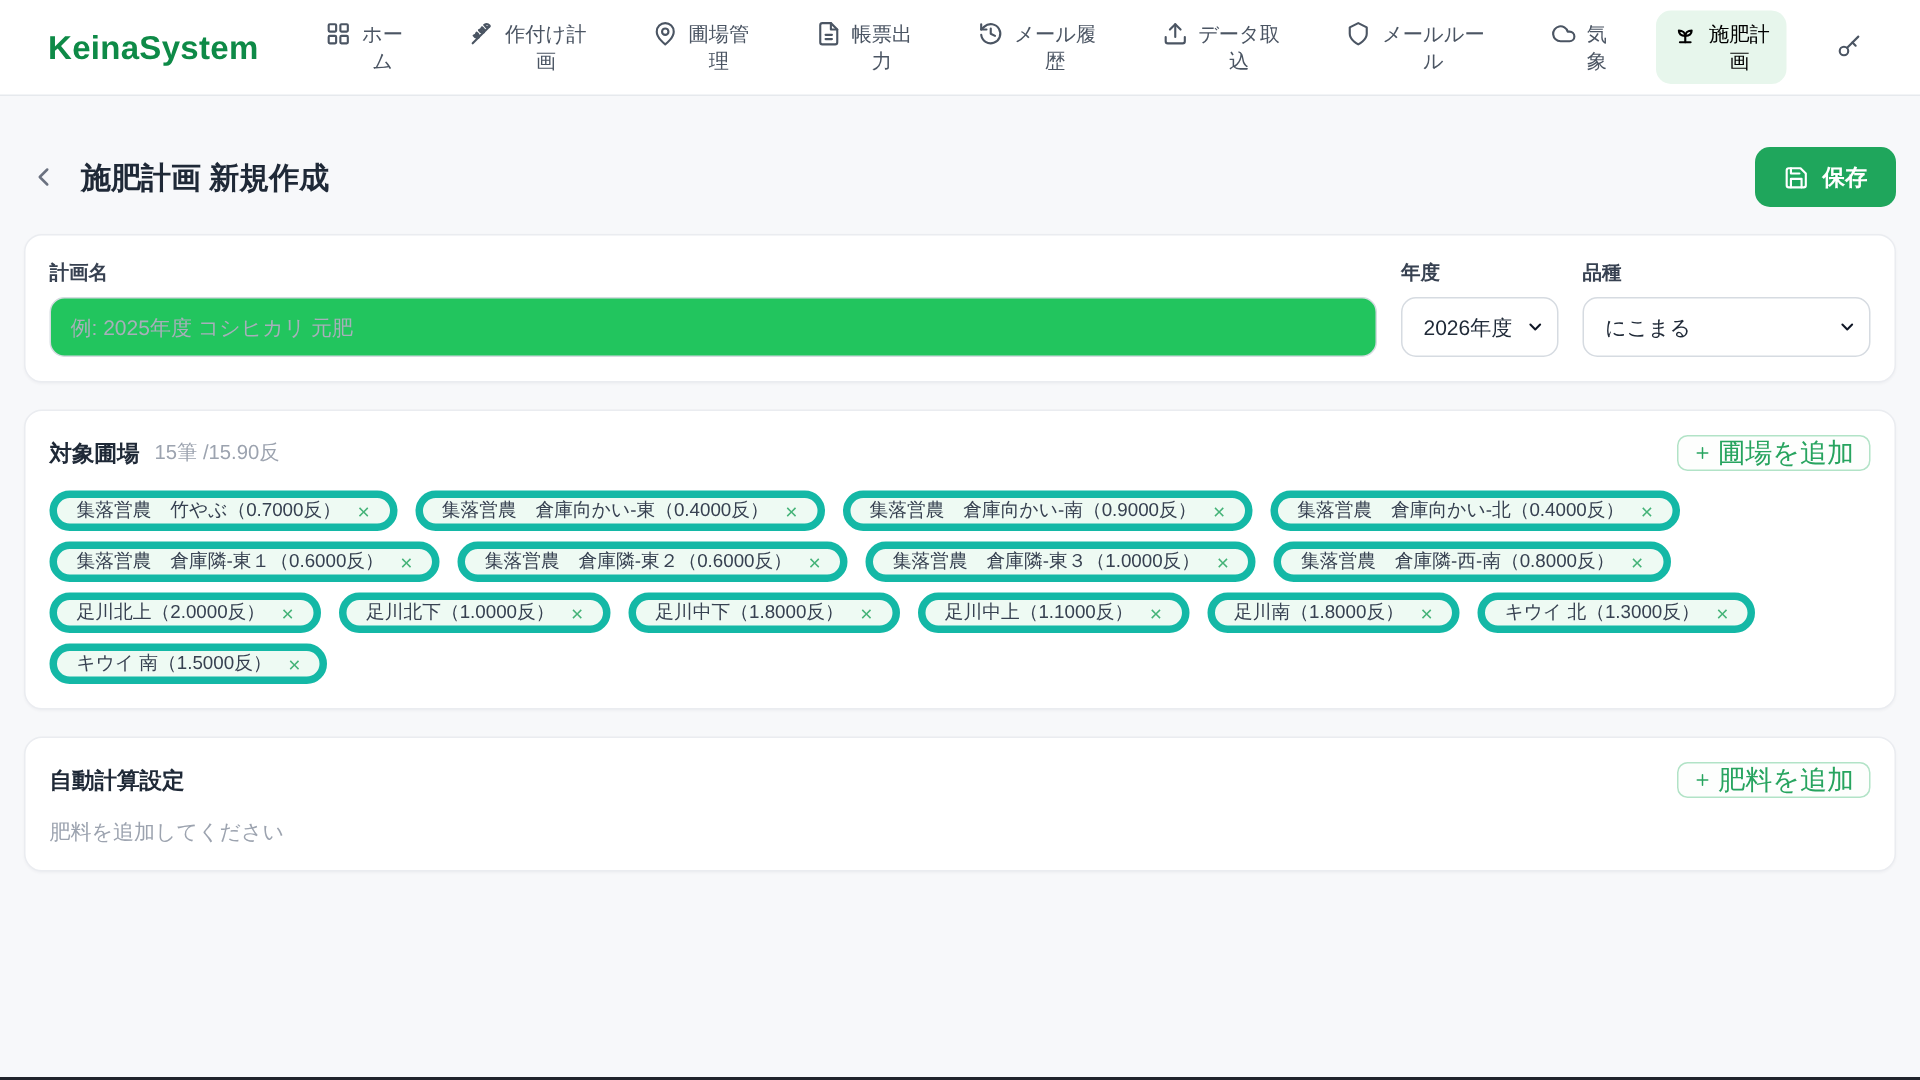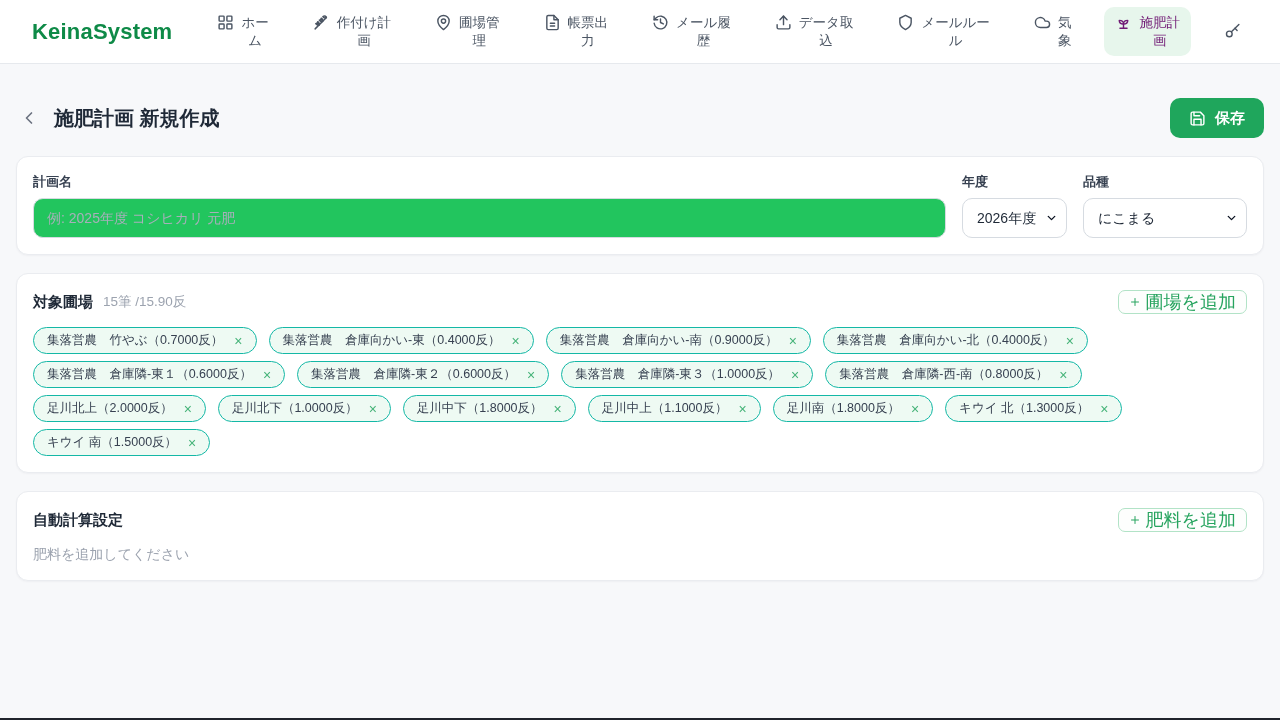--- a/index.html
+++ b/index.html
@@ -20,21 +20,21 @@
   .nav-items {
     flex:1; display:flex; align-items:center; justify-content:space-between;
     margin-left:34px;
   }
   .nav-item {
     display:flex; align-items:flex-start; gap:7px;
     color:#4b5563; font-size:13.5px; line-height:1.3;
     padding:7px 11px; border-radius:10px; cursor:pointer; white-space:nowrap;
   }
   .nav-item .lbl { white-space:pre-line; text-align:center; }
-  .nav-item.active { background:#e7f6ec; color:#701a75; }
+  .nav-item.active { background:#e7f6ec; color:#000000; }
   .ic { display:inline-flex; }
   .ic svg { width:17px; height:17px; display:block; }
   
   .page-head {
     display:flex; align-items:center; gap:10px;
     margin:34px 16px 18px 16px; height:40px;
   }
   .back-btn {
     width:26px; height:26px; display:flex; align-items:center; justify-content:center;
     color:#6b7280; cursor:pointer; background:none; border:none;
@@ -70,36 +70,36 @@
     padding:0 30px 0 14px; font-size:14px; color:#1f2937;
     background:#fff; appearance:none; -webkit-appearance:none;
     font-family:inherit; width:100%; outline:none; cursor:pointer;
   }
   .select-wrap .chev {
     position:absolute; right:9px; top:50%; transform:translateY(-50%);
     pointer-events:none; color:#111827; display:flex;
   }
   .select-wrap .chev svg { width:13px; height:13px; }
   .w-year { width:105px; }
-  .w-variety { width:164px; }
+  .w-variety { width:192px; }
   
   .card-head { display:flex; align-items:center; }
   .section-title { font-size:15px; font-weight:700; color:#1f2937; }
   .summary { color:#9ca3af; font-size:13.5px; margin-left:10px; }
   .add-btn {
     margin-left:auto; height:24px; padding:0 10px;
     background:#fdfefd; color:#27a45f; border:1px solid #b2e3c7; border-radius:7px;
     font-size:18px; display:flex; align-items:center; gap:5px;
     cursor:pointer; font-family:Liberation Mono, monospace;text-align:right;
   }
   .add-btn svg { width:12px; height:12px; }
   .tag-list { margin-top:13px; display:flex; flex-wrap:wrap; gap:7px 12px; }
   .tag {
     display:inline-flex; align-items:center; gap:11px; height:27px;
-    background:#eefaf3; border:1px solid #14b8a6; border-radius:999px;
+    background:#eefaf3; border:5px solid #14b8a6; border-radius:999px;
     padding:0 13px; font-size:12.5px; color:#374151; white-space:nowrap;
   }
   .tag .x { color:#45b378; font-size:14px; line-height:1; cursor:pointer; }
   .empty-msg { color:#9ca3af; font-size:14px; margin-top:14px; }
   .screen-edge { position:absolute; left:0; bottom:0; width:100%; height:2px; background:#20242c; }
 </style>
 </head>
 <body>
 
 <header class="topnav">

